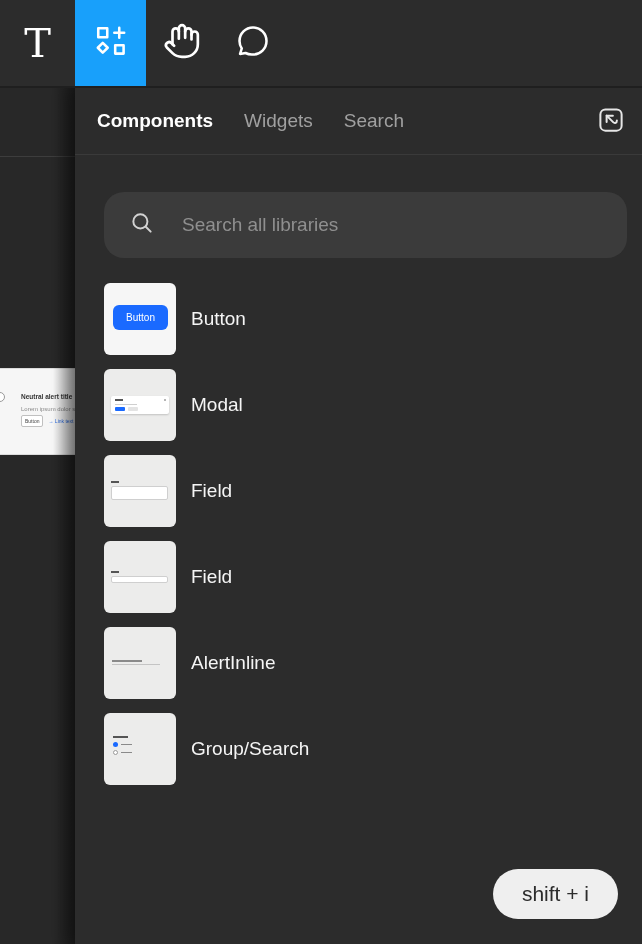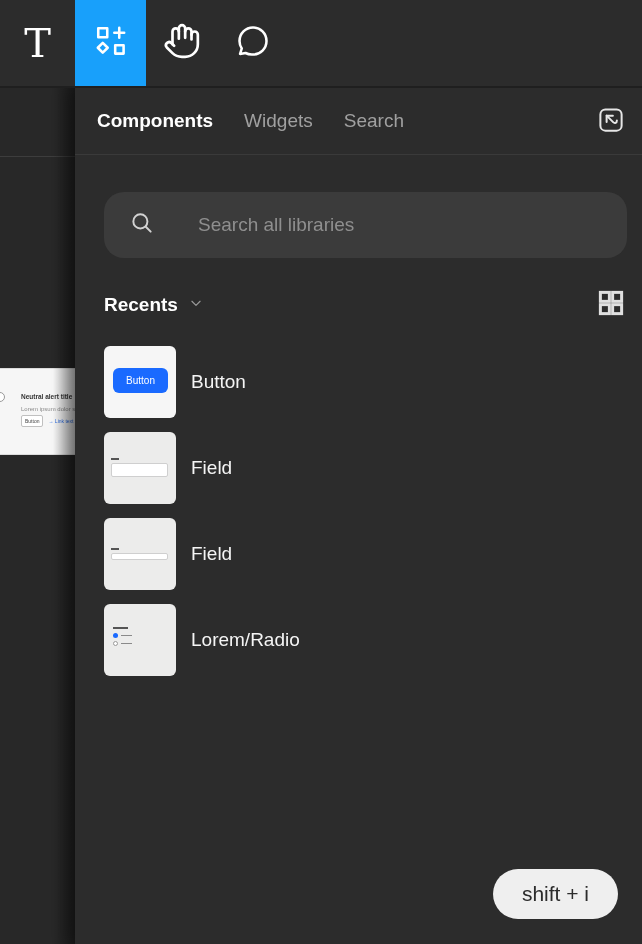--- a/index.html
+++ b/index.html
@@ -78,21 +78,21 @@
   .tab.active { color: #ffffff; font-weight: bold; }
   .popout-btn {
     position: absolute; right: 12px; top: 15px; width: 38px; height: 38px;
     display: flex; align-items: center; justify-content: center; cursor: pointer;
   }
   .popout-btn svg { stroke: #e6e6e6; fill: none; stroke-width: 1.6; stroke-linecap: round; stroke-linejoin: round; }
 
   .search-box {
     margin: 37px 15px 0 29px; height: 66px;
     background: var(--color-search-bg, #3b3b3b); border-radius: 20px;
-    display: flex; align-items: center; padding: 0 20px 0 25px; gap: 16px;
+    display: flex; align-items: center; padding: 0 20px 0 25px;
   }
   .search-box svg { stroke: #d2d2d2; fill: none; stroke-width: 1.8; stroke-linecap: round; flex: none; }
   .search-input {
     background: transparent; border: none; outline: none;
     color: #ffffff; font-size: 19px; margin-left: 27px; flex: 1;
     font-family: "Liberation Sans", sans-serif;
   }
   .search-input::placeholder { color: #8f8f8f; }
 
   .recents-row { margin: 31px 15px 0 29px; height: 32px; display: flex; align-items: center; }
@@ -226,76 +226,75 @@
   <div class="search-box">
     <span>
       <svg width="26" height="26" viewBox="0 0 24 24">
         <circle cx="10.5" cy="10.5" r="6.5"></circle>
         <path d="M15.5 15.5L20 20"></path>
       </svg>
     </span>
     <input class="search-input" type="text" placeholder="Search all libraries" style="">
   </div>
 
-  <div class="recents-row">
-    <div class="recents-title-wrap">
-      <span class="recents-title">Recents</span>
-      <span class="chevron-icon">
-        <svg width="14" height="14" viewBox="0 0 24 24">
-            <path d="M5 9l7 7 7-7"></path>
-          </svg>
-      </span>
-    </div>
-    <div class="grid-toggle">
-      <span>
-        <svg width="30" height="30" viewBox="0 0 24 24">
-          <rect x="3.5" y="3.5" width="7.2" height="7.2"></rect>
-          <rect x="13.3" y="3.5" width="7.2" height="7.2"></rect>
-          <rect x="3.5" y="13.3" width="7.2" height="7.2"></rect>
-          <rect x="13.3" y="13.3" width="7.2" height="7.2"></rect>
-        </svg>
-      </span>
-    </div>
-  </div>
 
   <div class="component-list">
 
     <div class="row">
       <div class="thumb t-button">
         <div class="mini-btn">Button</div>
       </div>
       <span class="row-label">Button</span>
     </div>
 
+    <div class="row">
+      <div class="thumb">
+        <div class="mini-modal">
+          <span class="mm-title"></span>
+            <span class="mm-close"></span>
+            <span class="mm-line"></span>
+          <span class="mm-btn-primary"></span>
+            <span class="mm-btn-secondary"></span>
+        </div>
+      </div>
+      <span class="row-label">Modal</span>
+    </div>
 
     <div class="row">
       <div class="thumb">
         <span class="mini-label-line"></span>
         <span class="mini-input"></span>
       </div>
       <span class="row-label">Field</span>
     </div>
 
     <div class="row">
       <div class="thumb">
         <span class="mini-label-line low"></span>
         <span class="mini-input slim"></span>
       </div>
       <span class="row-label">Field</span>
     </div>
 
+    <div class="row">
+      <div class="thumb">
+        <span class="ai-line1"></span>
+        <span class="ai-line2"></span>
+      </div>
+      <span class="row-label">AlertInline</span>
+    </div>
 
 
     <div class="row">
       <div class="thumb">
         <span class="gr-header"></span>
         <span class="gr-radio-on"></span>
         <span class="gr-line1"></span>
         <span class="gr-radio-off"></span>
         <span class="gr-line2"></span>
       </div>
-      <span class="row-label">Lorem/Radio</span>
+      <span class="row-label">Group/Search</span>
     </div>
 
   </div>
 </div>
 
 <div class="shortcut-badge">shift + i</div>
 
 </body></html>

